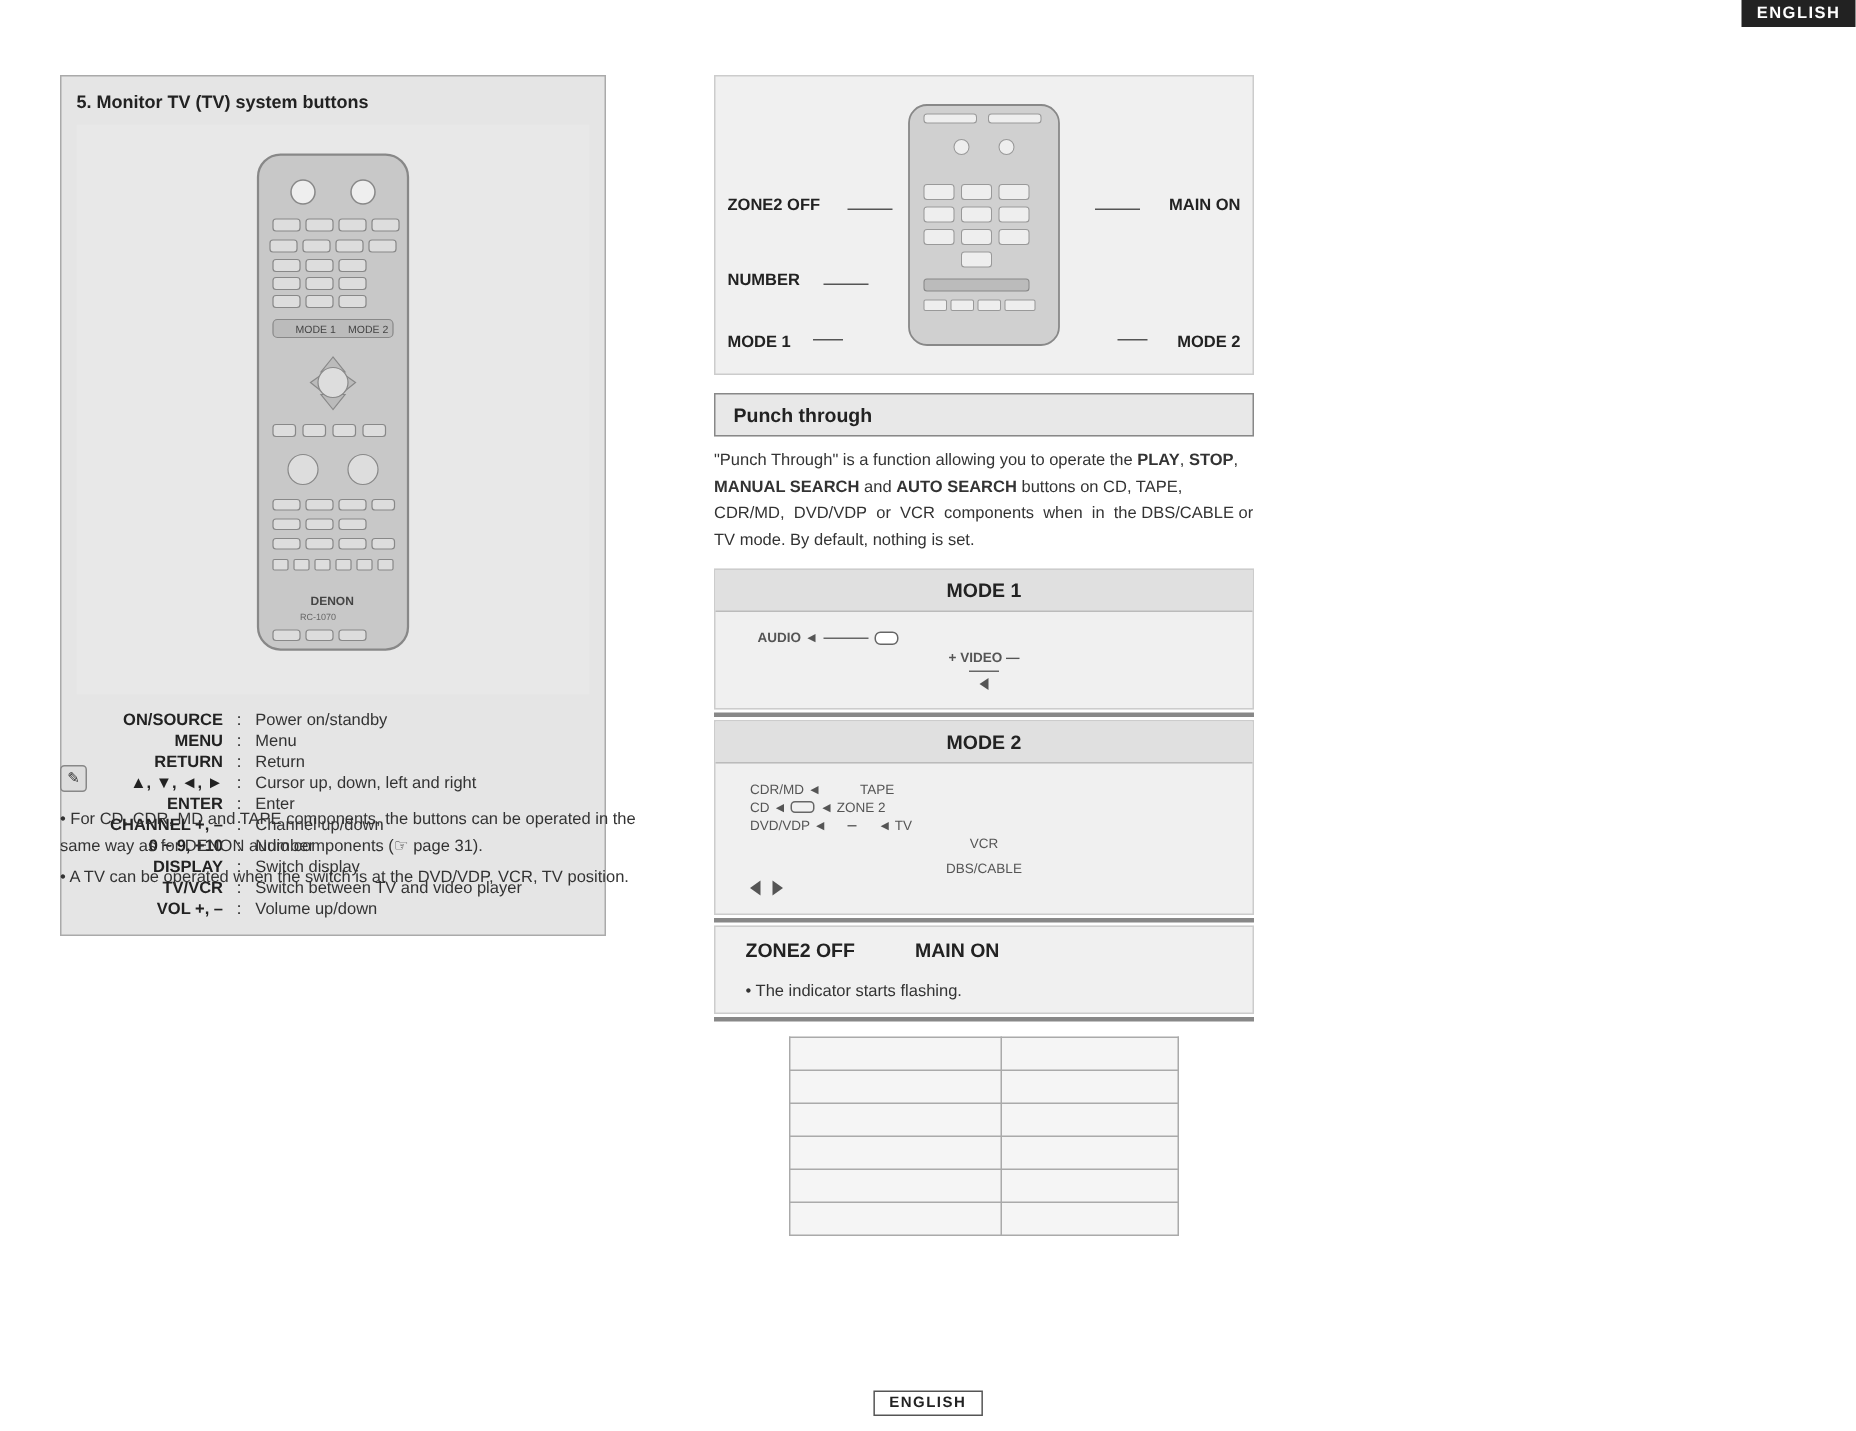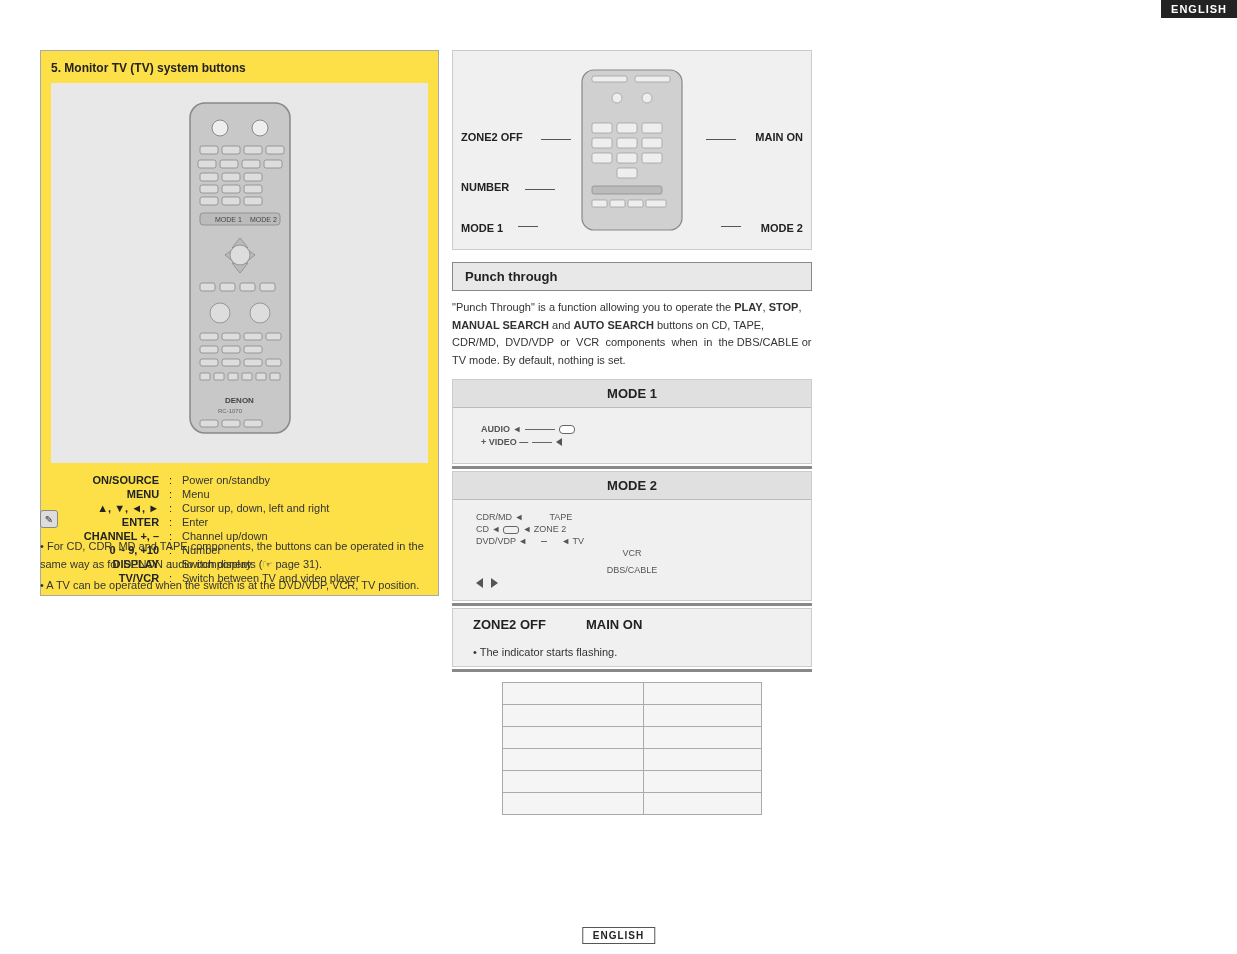--- a/index.html
+++ b/index.html
@@ -38,23 +38,23 @@
       padding: 2px 10px;
       letter-spacing: 1px;
       color: #222;
     }
 
     
     .left-panel {
       position: absolute;
       top: 50px;
       left: 40px;
-      width: 399px;
+      width: 364px;
       border: 1px solid #aaa;
-      background: #fde047;
+      background: #e5e5e5;
       padding: 10px;
     }
 
     .left-panel-title {
       font-size: 12px;
       font-weight: bold;
       margin-bottom: 8px;
       color: #222;
     }
 
@@ -120,21 +120,21 @@
       text-align: center;
       line-height: 18px;
       font-size: 10px;
       margin-bottom: 4px;
     }
 
     
     .right-panel {
       position: absolute;
       top: 50px;
-      left: 452px;
+      left: 476px;
       width: 750px;
     }
 
     
     .punch-through-box {
       background: #e8e8e8;
       border: 1px solid #888;
       padding: 6px 12px;
       margin-bottom: 8px;
       width: 360px;
@@ -320,20 +320,25 @@
           <td class="btn-name">ON/SOURCE</td>
           <td class="btn-colon">:</td>
           <td class="btn-desc">Power on/standby</td>
         </tr>
         <tr>
           <td class="btn-name">MENU</td>
           <td class="btn-colon">:</td>
           <td class="btn-desc">Menu</td>
         </tr>
         <tr>
+          <td class="btn-name">RETURN</td>
+          <td class="btn-colon">:</td>
+          <td class="btn-desc">Return</td>
+        </tr>
+        <tr>
           <td class="btn-name">▲, ▼, ◄, ►</td>
           <td class="btn-colon">:</td>
           <td class="btn-desc">Cursor up, down, left and right</td>
         </tr>
         <tr>
           <td class="btn-name">ENTER</td>
           <td class="btn-colon">:</td>
           <td class="btn-desc">Enter</td>
         </tr>
         <tr>
@@ -348,20 +353,25 @@
         </tr>
         <tr>
           <td class="btn-name">DISPLAY</td>
           <td class="btn-colon">:</td>
           <td class="btn-desc">Switch display</td>
         </tr>
         <tr>
           <td class="btn-name">TV/VCR</td>
           <td class="btn-colon">:</td>
           <td class="btn-desc">Switch between TV and video player</td>
+        </tr>
+        <tr>
+          <td class="btn-name">VOL +, –</td>
+          <td class="btn-colon">:</td>
+          <td class="btn-desc">Volume up/down</td>
         </tr>
       </tbody>
     </table>
   </div>
 </div>
 
 <div class="notes-section">
   <div style="margin-bottom:6px;">
     <span class="note-icon">✎</span>
   </div>
@@ -437,41 +447,41 @@
 
   <div class="mode-section">
     <div class="mode-header">MODE 1</div>
     <div class="mode-content">
       <div style="width:100%; padding: 4px 20px; font-size:10px; color:#555;">
         <div style="display:flex; align-items:center; gap:4px; margin-bottom:3px;">
           <span style="font-size:9px; font-weight:bold;">AUDIO ◄</span>
           <span style="display:inline-block; width:30px; height:1px; background:#666;"></span>
           <span style="display:inline-block; width:16px; height:9px; border:1px solid #666; border-radius:4px; background:#fff;"></span>
         </div>
-        <div style="display:flex; align-items:center; gap:4px;">
+        <div style="display:flex; align-items:center; gap:4px;flex-direction:column;">
           <span style="font-size:9px; font-weight:bold;">+ VIDEO —</span>
           <span style="display:inline-block; width:20px; height:1px; background:#666;"></span>
           <span style="width:0; height:0; border-top:4px solid transparent; border-bottom:4px solid transparent; border-right:6px solid #555; display:inline-block;"></span>
         </div>
       </div>
     </div>
   </div>
 
   <div style="width:360px; height:3px; background:#888; margin-bottom:2px;"></div>
 
   <div class="mode-section">
     <div class="mode-header">MODE 2</div>
     <div class="mode-content">
       <div style="width:100%; padding:4px 15px; font-size:9px; color:#555;">
         <div style="display:flex; align-items:center; gap:12px; margin-bottom:2px;">
           <span>CDR/MD ◄</span>
           <span style="display:inline-block; width:2px; height:1px;"></span>
           <span>TAPE</span>
         </div>
-        <div style="display:flex; align-items:flex-end; gap:3px; margin-bottom:2px;">
+        <div style="display:flex; align-items:center; gap:3px; margin-bottom:2px;">
           <span>CD ◄</span>
           <span style="display:inline-block; width:16px; height:8px; border:1px solid #666; border-radius:3px; background:#f0f0f0;"></span>
           <span>◄ ZONE 2</span>
         </div>
         <div style="display:flex; align-items:center; gap:14px; margin-bottom:2px;">
           <span>DVD/VDP ◄</span>
           <span style="display:inline-block; width:6px; height:1px; background:#666;"></span>
           <span>◄ TV</span>
         </div>
         <div style="display:flex; align-items:center; gap:3px;flex-direction:column;">

